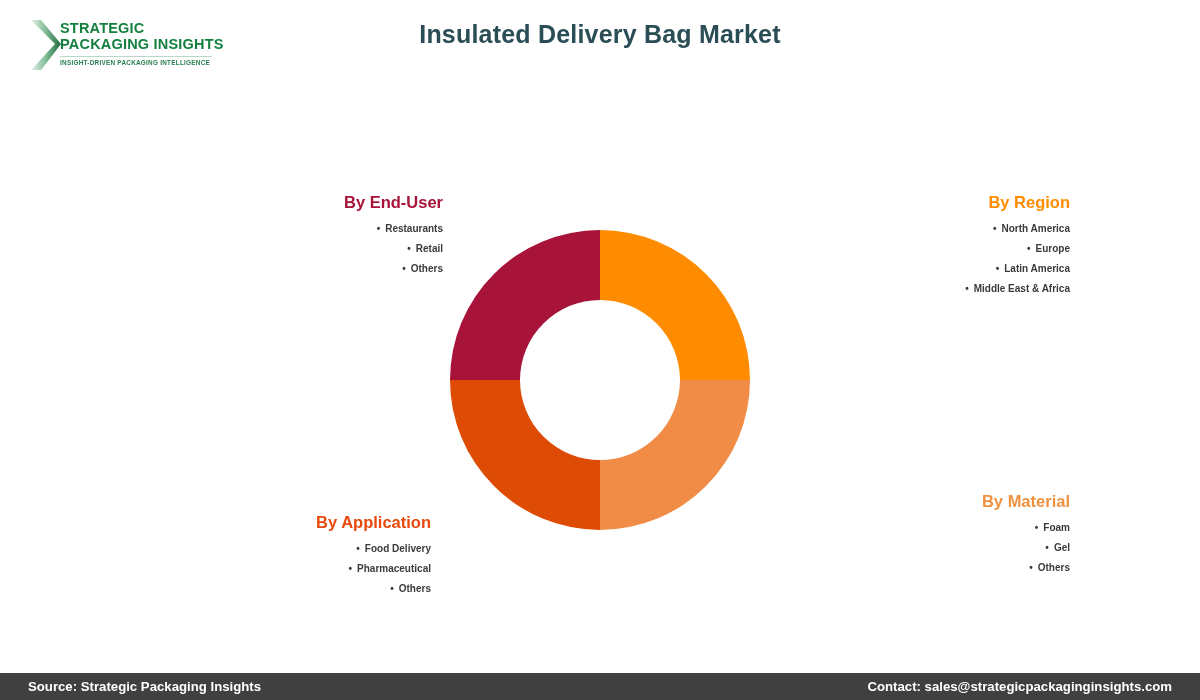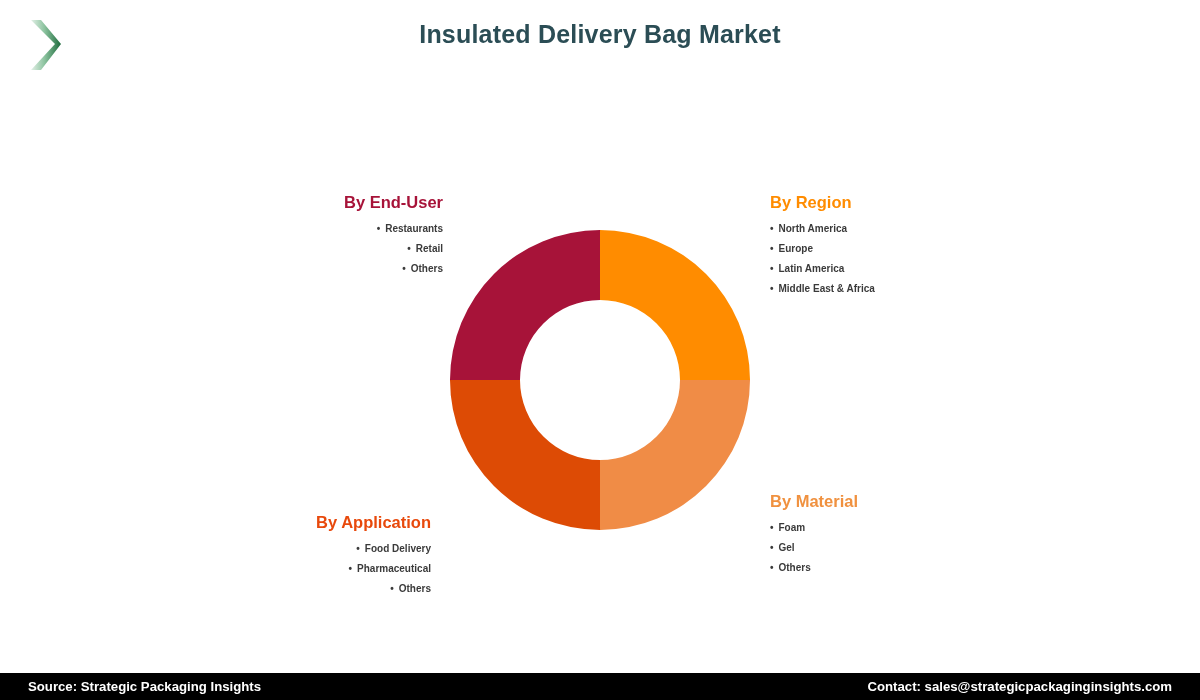--- a/index.html
+++ b/index.html
@@ -98,36 +98,36 @@
     font-weight: bold;
     color: #3a3a3a;
     line-height: 20px;
     white-space: nowrap;
   }
   .seg li::before {
     content: "\2022";
     margin-right: 5px;
   }
 
-  .seg-right { text-align: left; }
+  .seg-right { text-align: right; }
   .seg-left  { text-align: right; }
 
   #seg-end-user    { left: 212px; top: 193px; width: 231px; }
   #seg-region      { left: 770px; top: 193px; width: 300px; }
   #seg-application { left: 180px; top: 482px; width: 251px; margin-top: 31px; }
   #seg-material    { left: 770px; top: 492px; width: 300px; }
 
   
   .footer {
     position: absolute;
     left: 0;
     bottom: 0;
     width: 1200px;
     height: 27px;
-    background: #000000;
+    background: #404040;
     display: flex;
     align-items: center;
     justify-content: space-between;
     box-sizing: border-box;
     padding: 0 28px;
   }
   .footer div {
     color: #ffffff;
     font-size: 13.2px;
     font-weight: bold;
@@ -141,20 +141,26 @@
   <svg class="logo-mark" viewBox="0 0 34 54">
     <defs>
       <linearGradient id="chevGrad" x1="0" y1="0" x2="1" y2="0">
         <stop offset="0%" stop-color="#e3f0e7"></stop>
         <stop offset="45%" stop-color="#8cc39f"></stop>
         <stop offset="100%" stop-color="#1d6b3c"></stop>
       </linearGradient>
     </defs>
     <path d="M3 2 L27 26 L3 52 L13 52 L33 26 L13 2 Z" fill="url(#chevGrad)"></path>
   </svg>
+  <div class="logo-text">
+    <div class="logo-line1">STRATEGIC</div>
+    <div class="logo-line2">PACKAGING INSIGHTS</div>
+    <div class="logo-rule"></div>
+    <div class="logo-tag">INSIGHT-DRIVEN PACKAGING INTELLIGENCE</div>
+  </div>
 </div>
 
 <div class="page-title">Insulated Delivery Bag Market</div>
 
 <div class="donut-wrap">
   <svg viewBox="0 0 300 300" width="300" height="300">
 
     <path d="M150 0 A150 150 0 0 1 300 150 L230 150 A80 80 0 0 0 150 70 Z" fill="#FF8C00"></path>
 
     <path d="M300 150 A150 150 0 0 1 150 300 L150 230 A80 80 0 0 0 230 150 Z" fill="#F08C46"></path>

